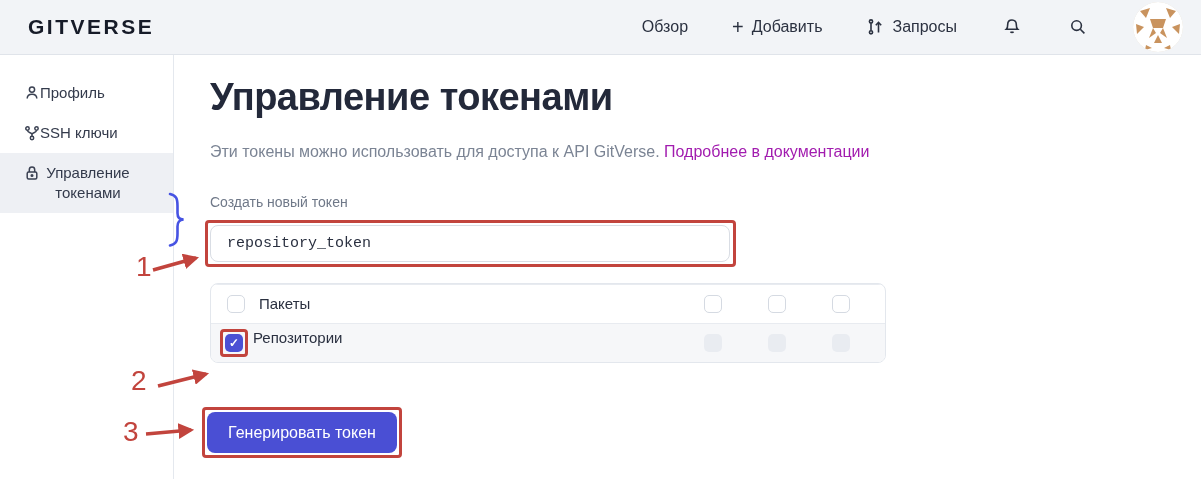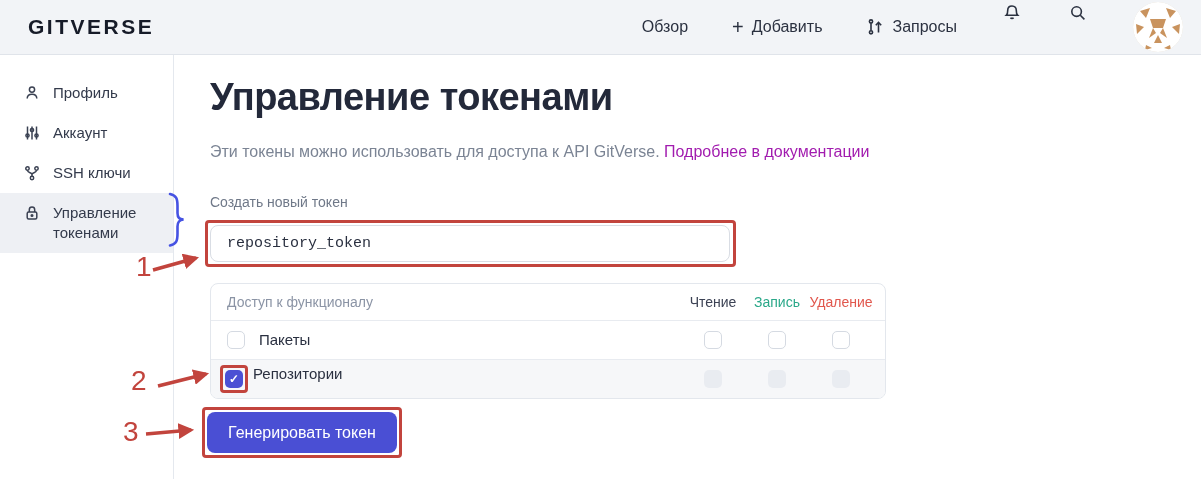--- a/index.html
+++ b/index.html
@@ -4,35 +4,35 @@
 <style>
   * { margin:0; padding:0; box-sizing:border-box; }
   html,body { width:1201px; height:479px; background:#fff; overflow:hidden;
               font-family:"Liberation Sans", sans-serif; }
 
   
   .topbar { position:absolute; top:0; left:0; width:1201px; height:55px;
             background:#f2f4f7; border-bottom:1px solid #e0e4ea;
             display:flex; align-items:center; padding:0 18px 0 28px; z-index:5; }
   .logo { font-size:21px; font-weight:bold; letter-spacing:2.5px; color:#161b28; cursor:pointer; }
-  .nav { margin-left:auto; display:flex; gap:44px; }
+  .nav { margin-left:auto; display:flex; align-items:center; gap:44px; }
   .nav-item { display:flex; align-items:center; gap:8px; font-size:16px; color:#2b3140; cursor:pointer; }
   .nav-icon { width:18px; height:18px; display:inline-flex; align-items:center; justify-content:center; }
   .nav-icon svg { width:18px; height:18px; stroke:#2b3140; fill:none; stroke-width:1.6; }
   .plus-glyph { font-size:20px; font-weight:400; color:#2b3140; line-height:18px; }
   .icon-btn { width:22px; height:22px; display:flex; align-items:center; justify-content:center; cursor:pointer; }
   .icon-btn svg { width:20px; height:20px; stroke:#2b3140; fill:none; stroke-width:1.6; }
   .avatar { width:50px; height:50px; border-radius:50%; background:#fff; overflow:hidden; cursor:pointer;
             box-shadow:0 0 0 1px #e7e2da inset; }
 
   
   .sidebar { position:absolute; top:55px; left:0; width:174px; bottom:0;
              background:#fff; border-right:1px solid #e4e8ee; padding-top:18px; z-index:4; }
-  .side-item { display:flex; align-items:center; gap:13px; height:40px; padding-left:24px;
-               font-size:15px; color:#333a4b; cursor:pointer; }
+  .side-item { display:flex; align-items:center; height:40px; padding-left:24px;
+               font-size:15px; color:#333a4b; cursor:pointer;text-align:center; }
   .side-item svg { width:16px; height:16px; stroke:#3a4152; fill:none; stroke-width:1.5; flex:0 0 16px; }
   .side-item.active { height:60px; background:#eef0f4; align-items:flex-start; padding-top:10px; }
   .side-item.active svg { margin-top:2px; }
   .side-label { line-height:20px; }
   .side-item.active .side-label { width:96px; }
 
   
   .page-title { position:absolute; left:210px; top:76px; font-size:38px; font-weight:bold;
                 letter-spacing:-0.5px; color:#23293a; }
   .subtitle { position:absolute; left:210px; top:143px; font-size:16px; color:#7b8494; }
@@ -135,31 +135,20 @@
 <div class="sidebar">
   <div class="side-item">
     <svg viewBox="0 0 16 16">
       <circle cx="8" cy="4.6" r="2.6"></circle>
       <path d="M3.2 13.6 C3.2 10.6 5.3 9.2 8 9.2 C10.7 9.2 12.8 10.6 12.8 13.6"></path>
     </svg>
     <span class="side-label">Профиль</span>
   </div>
   <div class="side-item">
     <svg viewBox="0 0 16 16">
-      <line x1="3.5" y1="1.5" x2="3.5" y2="14.5"></line>
-        <circle cx="3.5" cy="10.5" r="1.6"></circle>
-      <line x1="8" y1="1.5" x2="8" y2="14.5"></line>
-        <circle cx="8" cy="5" r="1.6"></circle>
-      <line x1="12.5" y1="1.5" x2="12.5" y2="14.5"></line>
-        <circle cx="12.5" cy="10.5" r="1.6"></circle>
-    </svg>
-    <span class="side-label">Аккаунт</span>
-  </div>
-  <div class="side-item">
-    <svg viewBox="0 0 16 16">
       <circle cx="3.5" cy="3.5" r="1.7"></circle>
       <circle cx="12.5" cy="3.5" r="1.7"></circle>
       <circle cx="8" cy="13" r="1.7"></circle>
       <path d="M3.5 5.2 C3.5 8 8 7.5 8 9.5 M12.5 5.2 C12.5 8 8 7.5 8 9.5 L8 11.2"></path>
     </svg>
     <span class="side-label">SSH ключи</span>
   </div>
   <div class="side-item active">
     <svg viewBox="0 0 16 16">
       <rect x="3.2" y="7" width="9.6" height="7" rx="1.5"></rect>
@@ -177,28 +166,20 @@
   <a>Подробнее в документации</a>
 </div>
 
 <div class="field-label">Создать новый токен</div>
 
 <div class="ann-box input-ann">
   <input class="token-input" type="text" value="repository_token" style="">
 </div>
 
 <div class="perm-table">
-  <div class="t-header">
-    <span class="h-access">Доступ к функционалу</span>
-    <div class="h-cols">
-      <span class="h-col h-read">Чтение</span>
-      <span class="h-col h-write">Запись</span>
-      <span class="h-col h-delete">Удаление</span>
-    </div>
-  </div>
 
   <div class="t-row">
     <div class="row-left">
       <span class="cbx"></span>
       <span>Пакеты</span>
     </div>
     <div class="r-cols">
       <span class="r-col">
           <span class="cbx"></span>
         </span>

